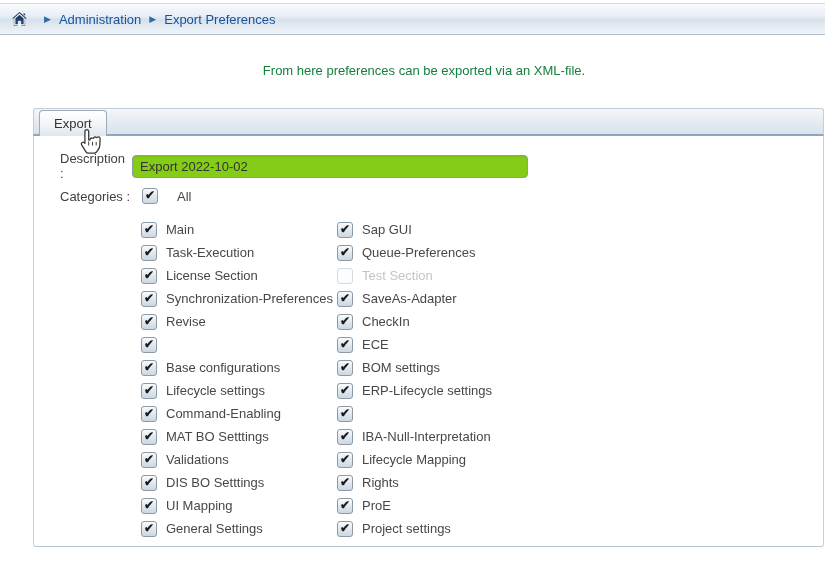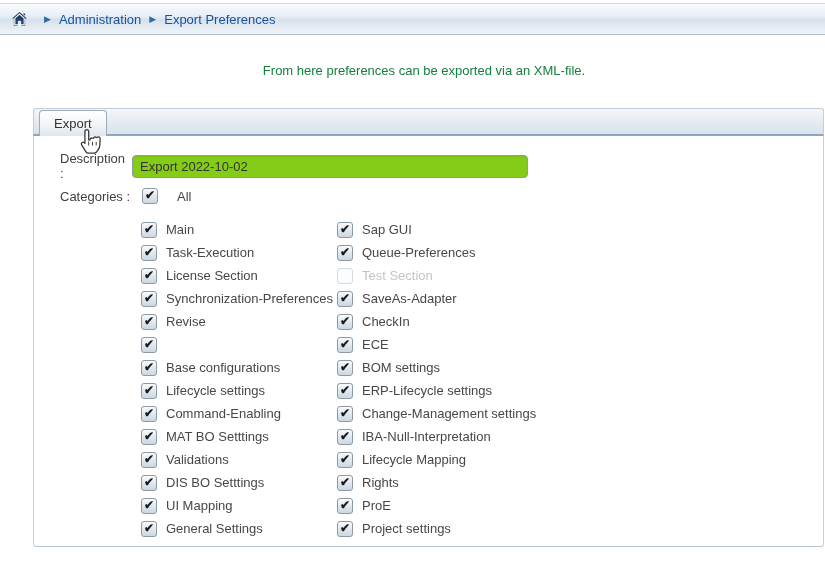--- a/index.html
+++ b/index.html
@@ -304,21 +304,20 @@
         <div class="cat-item">
     <span class="cb">
       <span class="mark">✔</span>
     </span>
     <span class="cb-label">Command-Enabling</span>
   </div>
         <div class="cat-item">
     <span class="cb">
       <span class="mark">✔</span>
     </span>
-    <span class="cb-label">Change-Management settings</span>
   </div>
         <div class="cat-item">
     <span class="cb">
       <span class="mark">✔</span>
     </span>
     <span class="cb-label">MAT BO Setttings</span>
   </div>
         <div class="cat-item">
     <span class="cb">
       <span class="mark">✔</span>

